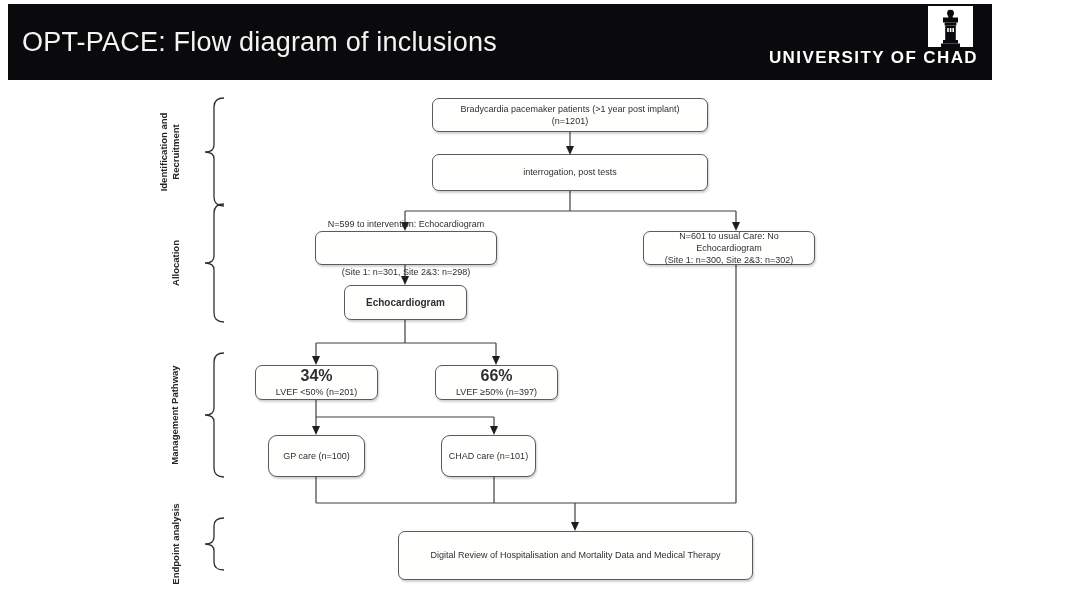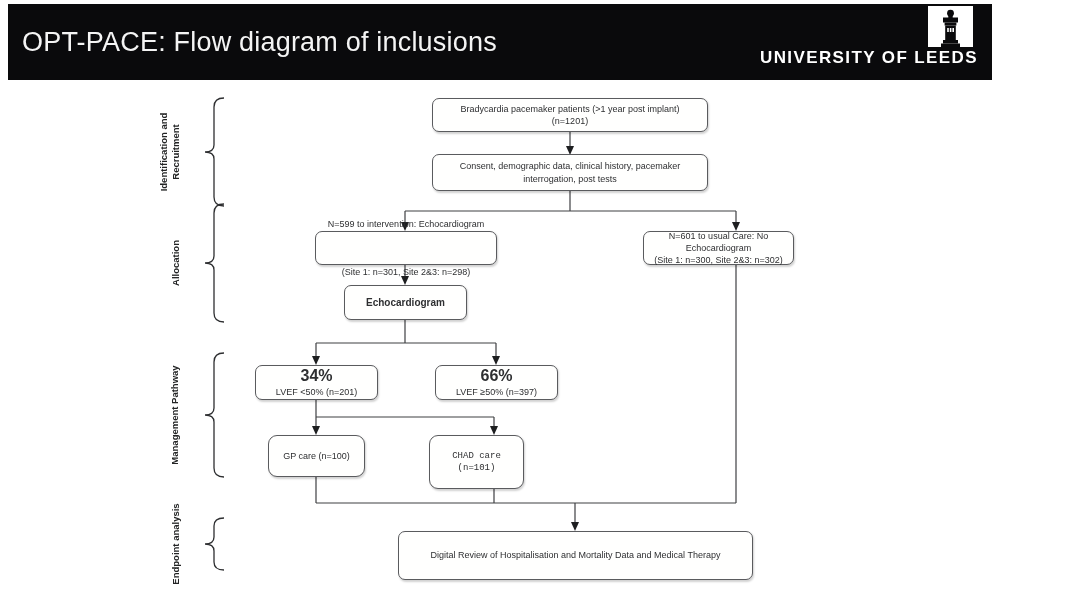--- a/index.html
+++ b/index.html
@@ -61,21 +61,21 @@
           <rect x="16.6" y="16.5" width="11.8" height="3"></rect>
           <rect x="17.2" y="19.5" width="10.6" height="15"></rect>
           <rect x="15" y="34" width="15" height="3.5"></rect>
           <rect x="13" y="37.5" width="19" height="3.5"></rect>
           <rect x="19.2" y="22" width="1.6" height="4" fill="#ffffff"></rect>
           <rect x="21.8" y="22" width="1.6" height="4" fill="#ffffff"></rect>
           <rect x="24.4" y="22" width="1.6" height="4" fill="#ffffff"></rect>
         </g>
       </svg>
     </div>
-    <div class="uni-text">UNIVERSITY OF LEEDS</div>
+    <div class="uni-text">UNIVERSITY OF CHAD</div>
   </div>
 
   <svg class="net" width="1080" height="606" viewBox="0 0 1080 606">
     <g stroke="#3f4043" stroke-width="1.2" fill="none">
       <path d="M570 132 V147"></path>
       <path d="M570 191 V211 M405 211 H736 M405 211 V224 M736 211 V224"></path>
       <path d="M405 265 V278"></path>
       <path d="M405 320 V343 M316 343 H496 M316 343 V358 M496 343 V358"></path>
       <path d="M316 400 V428 M316 417 H494 M494 417 V428"></path>
       <path d="M316 477 V503 M494 477 V503 M736 265 V503 M316 503 H736 M575 503 V524"></path>
@@ -106,30 +106,29 @@
   <div class="stage" style="left:176px; top:263px;">Allocation</div>
   <div class="stage" style="left:175px; top:415px;">Management Pathway</div>
   <div class="stage" style="left:176px; top:544px;">Endpoint analysis</div>
 
   <div class="fbox" style="left:432px; top:98px;  width:276px; height:34px;">
     <span>Bradycardia pacemaker patients (&gt;1 year post implant)</span>
     <span>(n=1201)</span>
   </div>
 
   <div class="fbox" style="left:432px; top:154px; width:276px; height:37px;">
-    <span>Consent, demographic data, clinical history, pacemaker</span>
     <span>interrogation, post tests</span>
   </div>
 
   <div class="fbox" style="left:315px; top:231px; width:182px; height:34px;gap:36px;">
     <span>N=599 to intervention: Echocardiogram</span>
     <span>(Site 1: n=301, Site 2&amp;3: n=298)</span>
   </div>
 
-  <div class="fbox" style="left:643px; top:231px; width:151px; height:34px;">
+  <div class="fbox" style="left:643px; top:231px; width:172px; height:34px;">
     <span>N=601 to usual Care: No Echocardiogram</span>
     <span>(Site 1: n=300, Site 2&amp;3: n=302)</span>
   </div>
 
   <div class="fbox" style="left:344px; top:285px; width:123px; height:35px;">
     <span class="echo-label">Echocardiogram</span>
   </div>
 
   <div class="fbox" style="left:255px; top:365px; width:123px; height:35px;">
     <span class="pct">34%</span>
@@ -138,21 +137,21 @@
 
   <div class="fbox" style="left:435px; top:365px; width:123px; height:35px;">
     <span class="pct">66%</span>
     <span>LVEF ≥50% (n=397)</span>
   </div>
 
   <div class="fbox round" style="left:268px; top:435px; width:97px; height:42px;">
     <span>GP care (n=100)</span>
   </div>
 
-  <div class="fbox round" style="left:429px; top:435px; width:95px; height:54px;font-family:Liberation Mono, monospace;">
+  <div class="fbox round" style="left:441px; top:435px; width:95px; height:42px;">
     <span>CHAD care (n=101)</span>
   </div>
 
   <div class="fbox" style="left:398px; top:531px; width:355px; height:49px;">
     <span>Digital Review of Hospitalisation and Mortality Data and Medical Therapy</span>
   </div>
 
 </div>
 
 </body></html>

